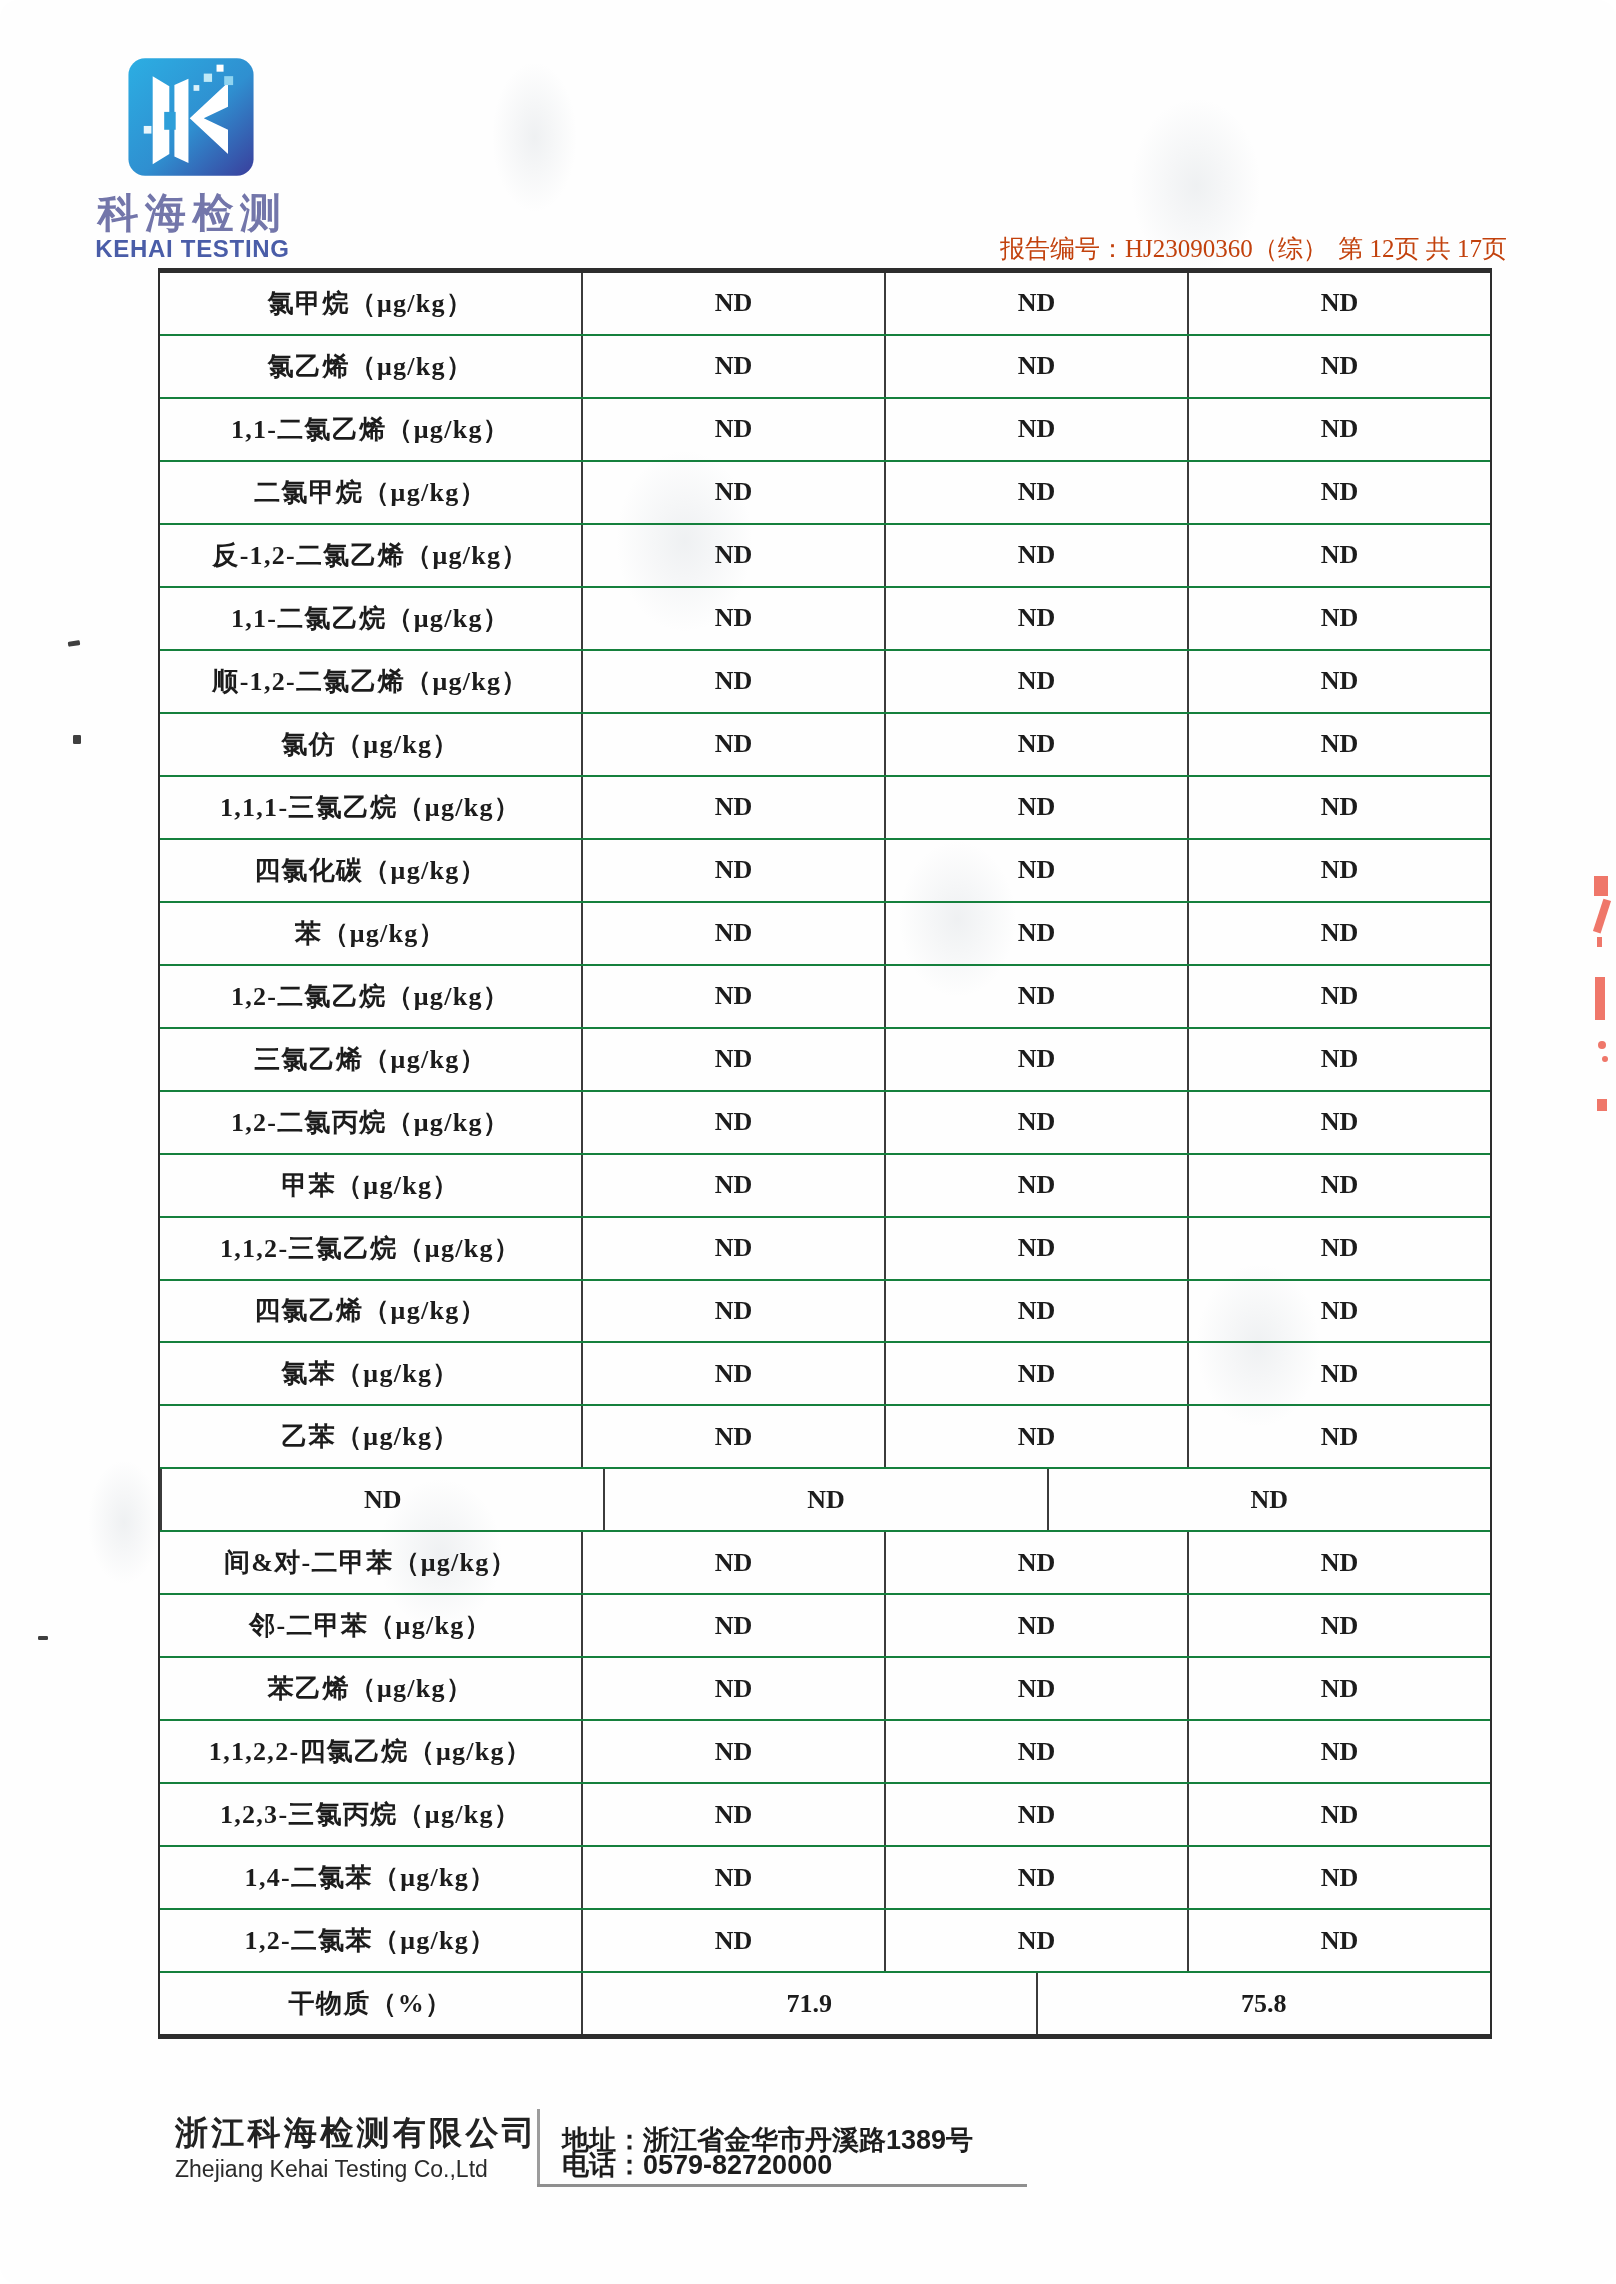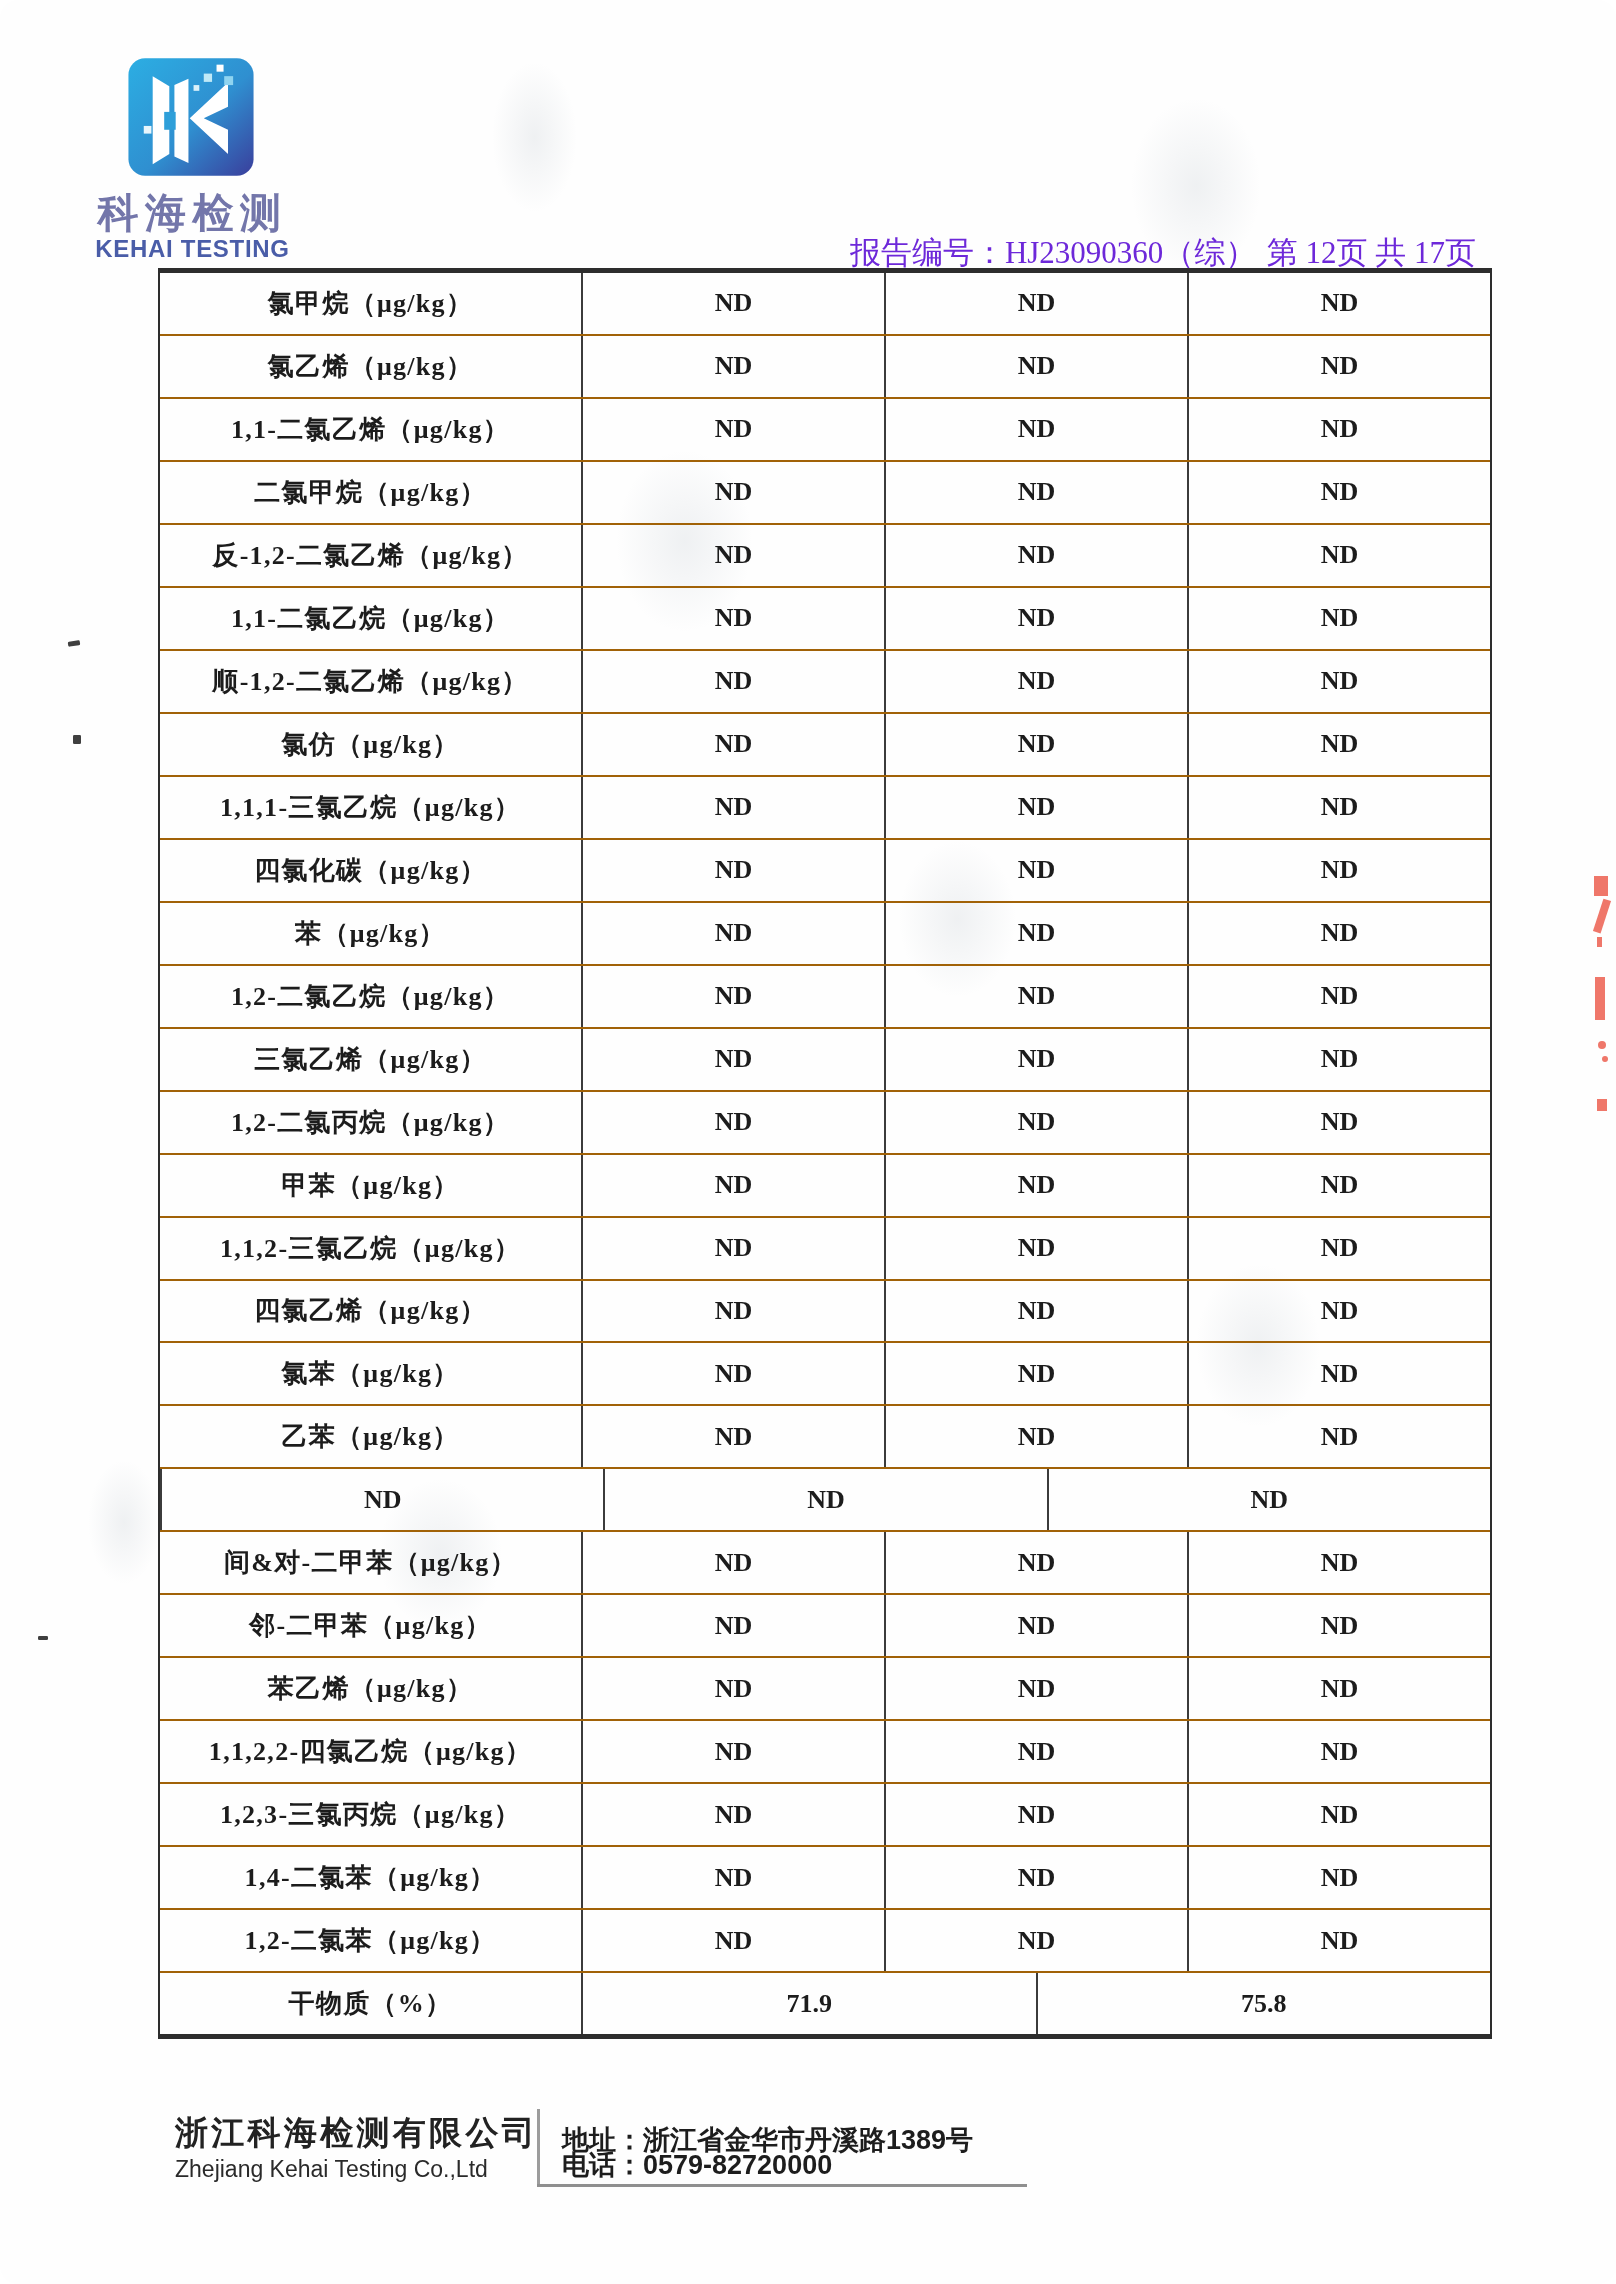--- a/index.html
+++ b/index.html
@@ -19,33 +19,33 @@
     font-size:41px; font-weight:600; color:#7376aa; letter-spacing:6.5px; white-space:nowrap;
   }
   .logo-en {
     position:absolute; left:92px; top:235px; width:201px; text-align:center;
     font-family:"Liberation Sans","DejaVu Sans",sans-serif;
     font-size:24px; font-weight:bold; color:#4a5da8; letter-spacing:0.7px; white-space:nowrap;
   }
 
   
   .report-line {
-    position:absolute; right:140px; top:232px;
-    font-size:31px; color:#6d28d9; white-space:nowrap;
+    position:absolute; right:109px; top:232px;
+    font-size:25px; color:#c2410c; white-space:nowrap;
   }
   .report-line .pginfo { margin-left:10.4px; }
 
   
   .tbl {
     position:absolute; left:158px; top:268px; width:1334px; height:1771px;
     box-sizing:border-box;
     border:2.6px solid #2d2d2d; border-top-width:5.2px; border-bottom-width:5.2px;
     display:flex; flex-direction:column;
   }
-  .row { flex:1 1 0; display:flex; border-top:2px solid #a16207; box-sizing:border-box; min-height:0; }
+  .row { flex:1 1 0; display:flex; border-top:2px solid #15803d; box-sizing:border-box; min-height:0; }
   .row:first-child { border-top:none; }
   .cell {
     display:flex; align-items:center; justify-content:center;
     box-sizing:border-box; overflow:hidden;
   }
   .cell.label { width:421px; flex:none; font-weight:bold; font-size:26px; letter-spacing:1.3px; white-space:nowrap; }
   .cell.val  { flex:1 1 0; border-left:2px solid #3b3b3b; font-weight:bold; font-size:26px; }
 
   
   .f-company-cn {

